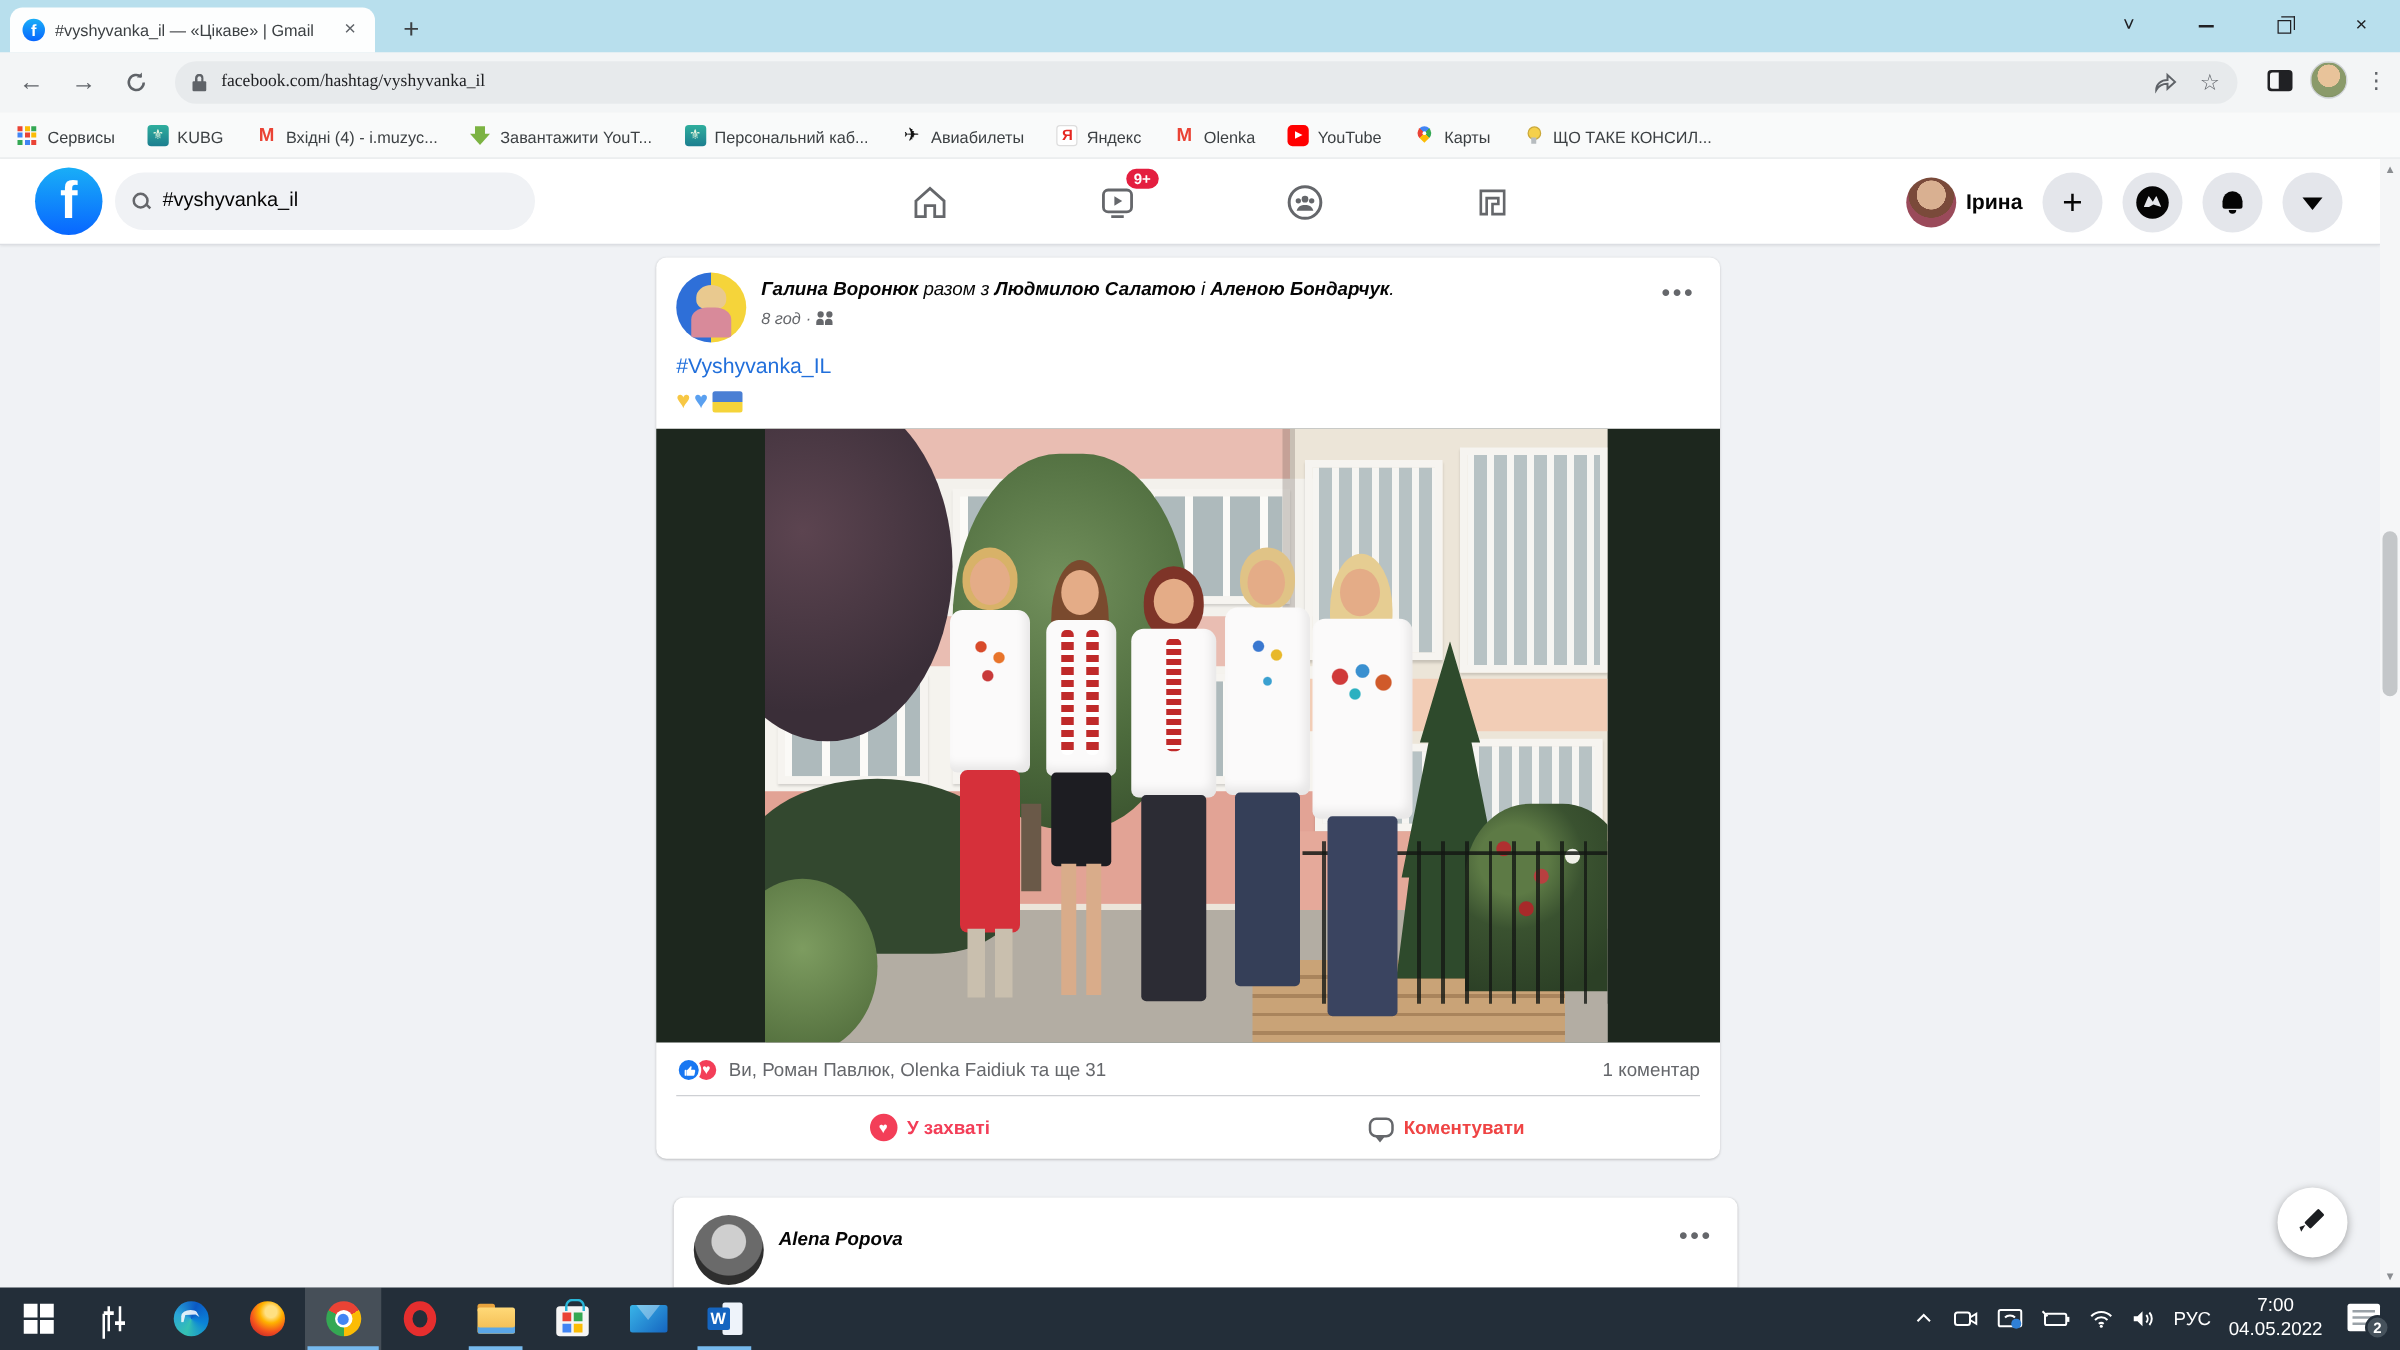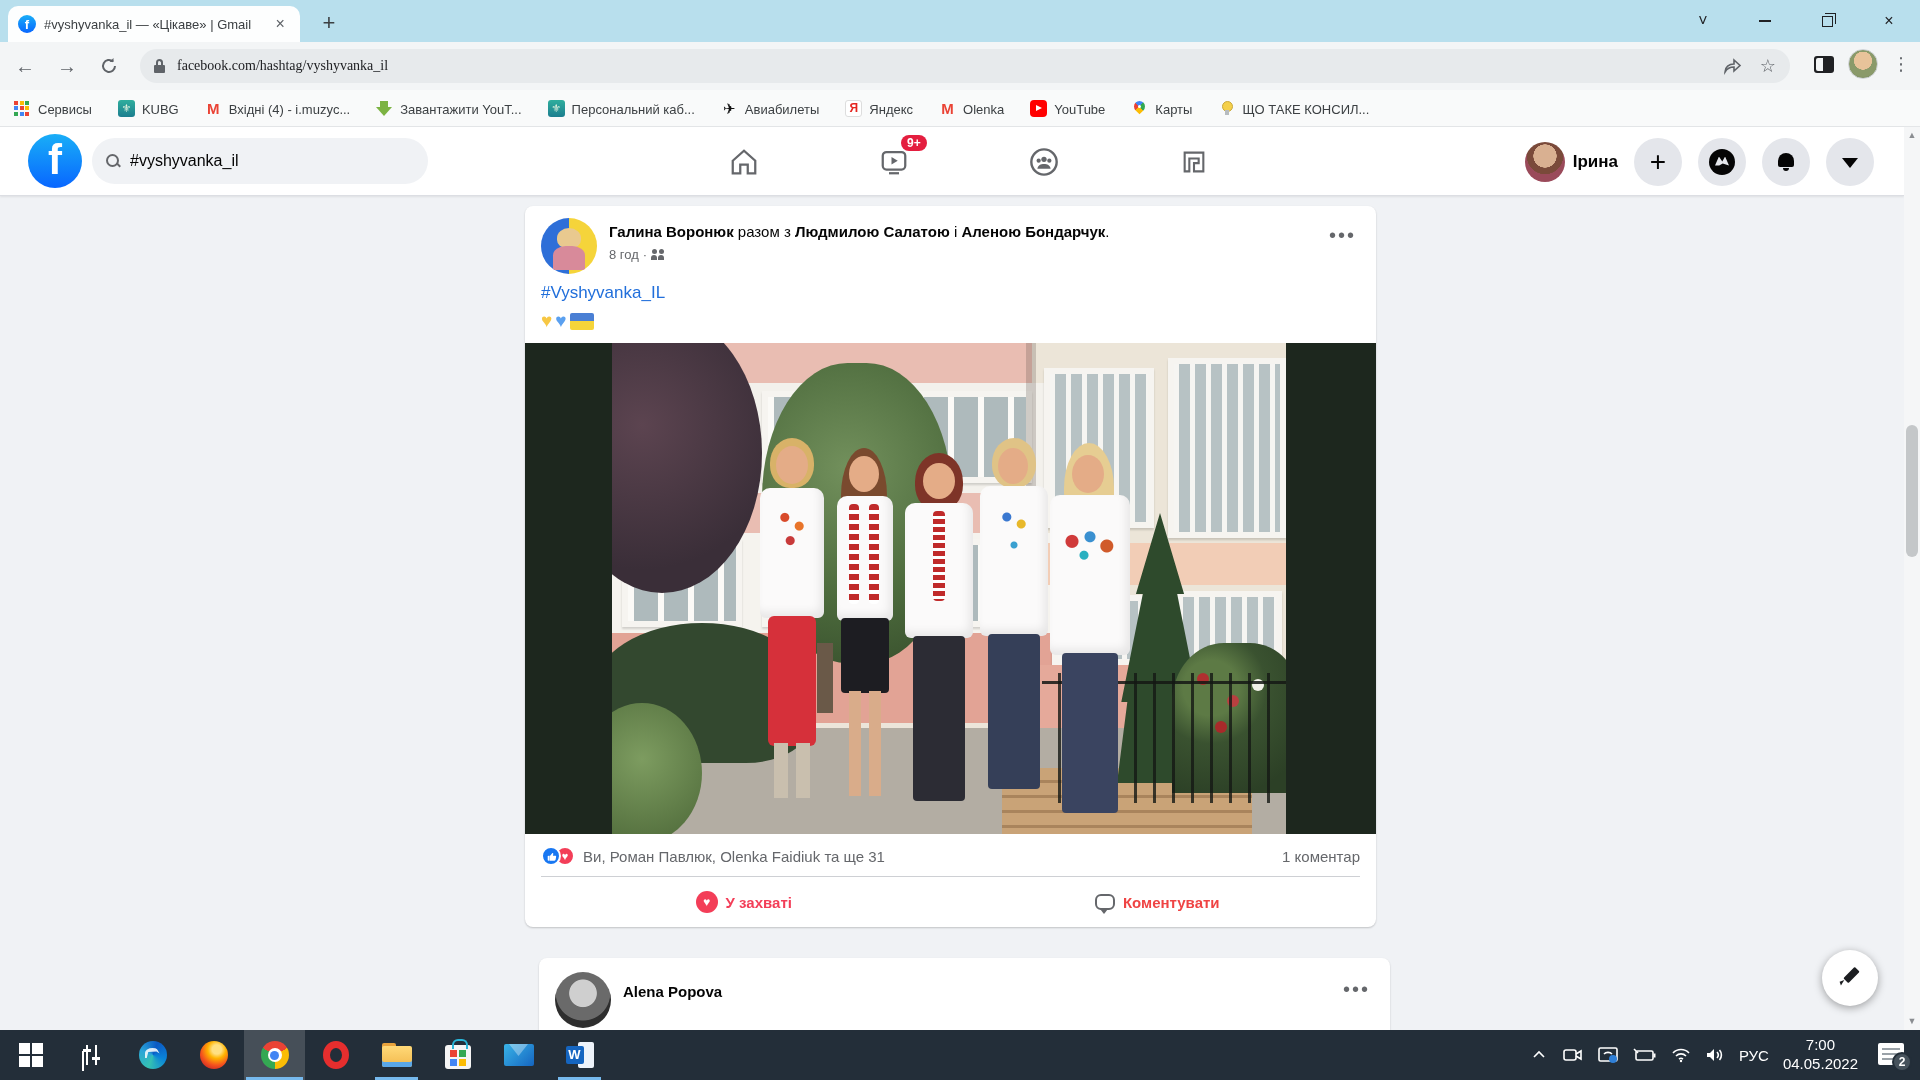--- a/index.html
+++ b/index.html
@@ -88,21 +88,21 @@
   .bell:after { content:""; position:absolute; left:7px; top:16px; width:6px; height:3px; background:#050505; border-radius:0 0 3px 3px; }
   .chev-down { width:0; height:0; border-left:8px solid transparent; border-right:8px solid transparent; border-top:10px solid #050505; margin-top:3px; }
 
   
   .pg-scroll { position:absolute; right:0; top:127px; width:16px; height:903px; background:#f5f6f7; z-index:6; }
   .pg-scroll .arr { position:absolute; left:0; width:16px; height:17px; color:#8a8d91; font-size:9px; text-align:center; line-height:17px; }
   .pg-thumb { position:absolute; left:2px; top:298px; width:12px; height:132px; background:#c4c7c9; border-radius:6px; }
 
   
   .card { position:absolute; left:525px; top:206px; width:851px; background:#fff; border-radius:8px; box-shadow:0 1px 2px rgba(0,0,0,.2); z-index:2; }
-  .card-head { display:flex; padding:12px 16px 0 16px; }
+  .card-head { display:flex; padding:12px 16px 0 16px;font-style:italic; }
   .post-avatar { width:56px; height:56px; border-radius:50%; flex:0 0 56px; position:relative; overflow:hidden; background:linear-gradient(90deg,#2e6fd8 0 50%, #f5d43a 50% 100%); }
   .post-avatar:before { content:""; position:absolute; left:16px; top:10px; width:24px; height:20px; border-radius:50% 50% 40% 40%; background:#e9c98f; }
   .post-avatar:after { content:""; position:absolute; left:12px; top:28px; width:32px; height:24px; border-radius:40% 40% 0 0; background:#d88a9a; }
   .head-texts { margin-left:12px; padding-top:4px; }
   .head-line { font-size:15px; color:#050505; line-height:20px; }
   .head-line b { font-weight:bold; }
   .head-sub { font-size:13px; color:#65676b; margin-top:5px; display:flex; align-items:center; gap:4px; }
   .friends-ic { display:inline-block; width:14px; height:12px; position:relative; }
   .friends-ic:before { content:""; position:absolute; left:1px; top:0; width:5px; height:5px; border-radius:50%; background:#65676b; box-shadow:7px 0 0 #65676b; }
   .friends-ic:after { content:""; position:absolute; left:0; top:6px; width:6px; height:5px; border-radius:3px 3px 0 0; background:#65676b; box-shadow:7px 0 0 #65676b; }

